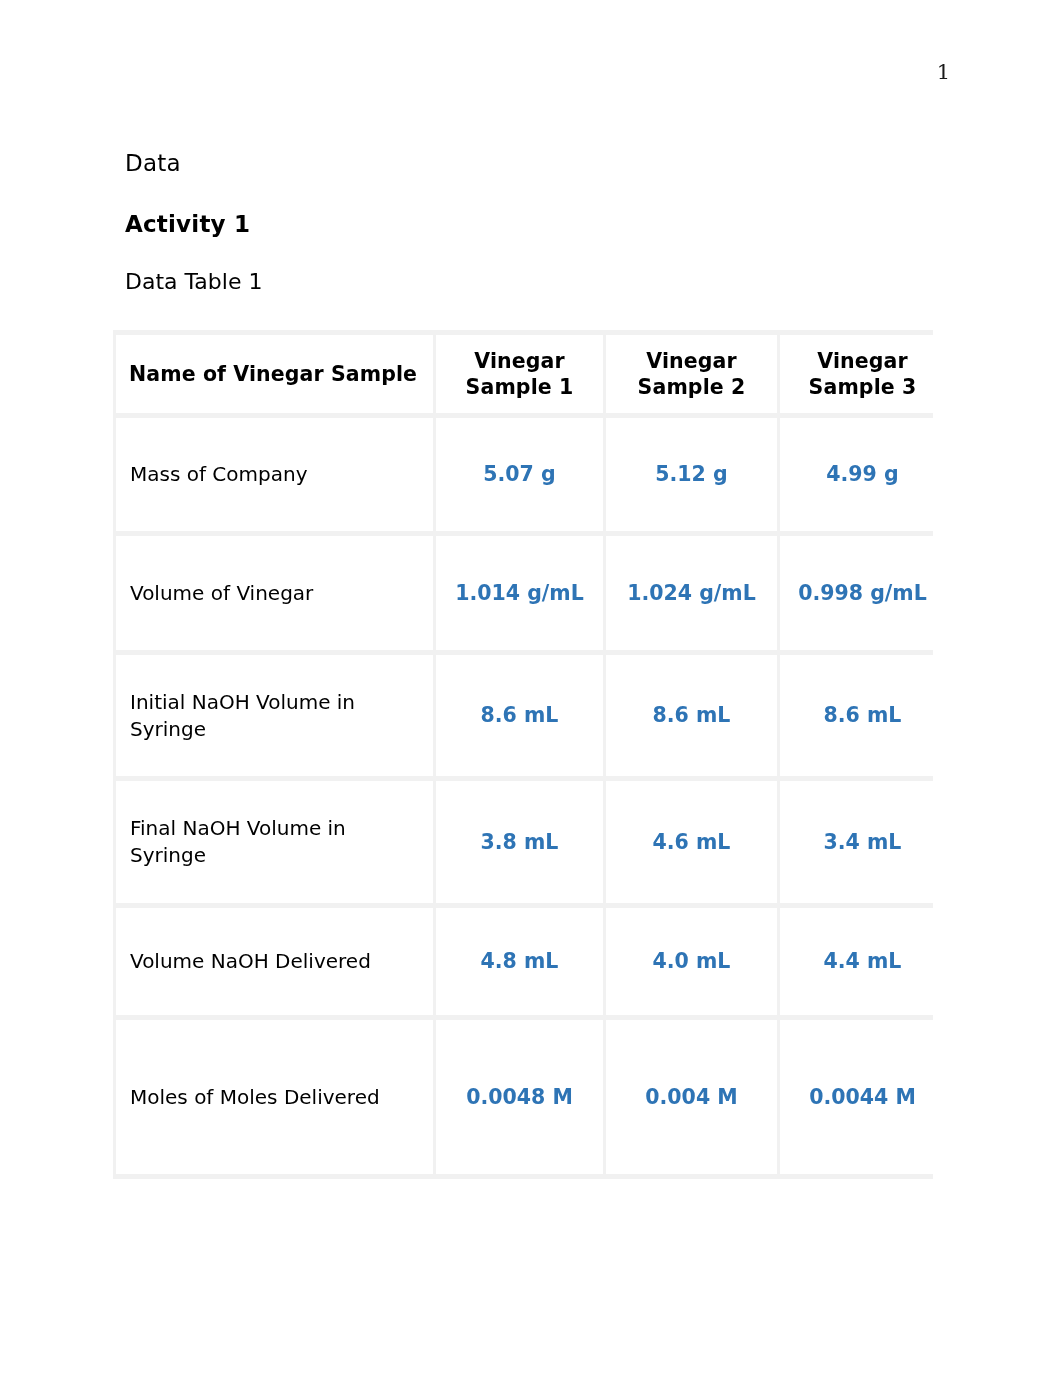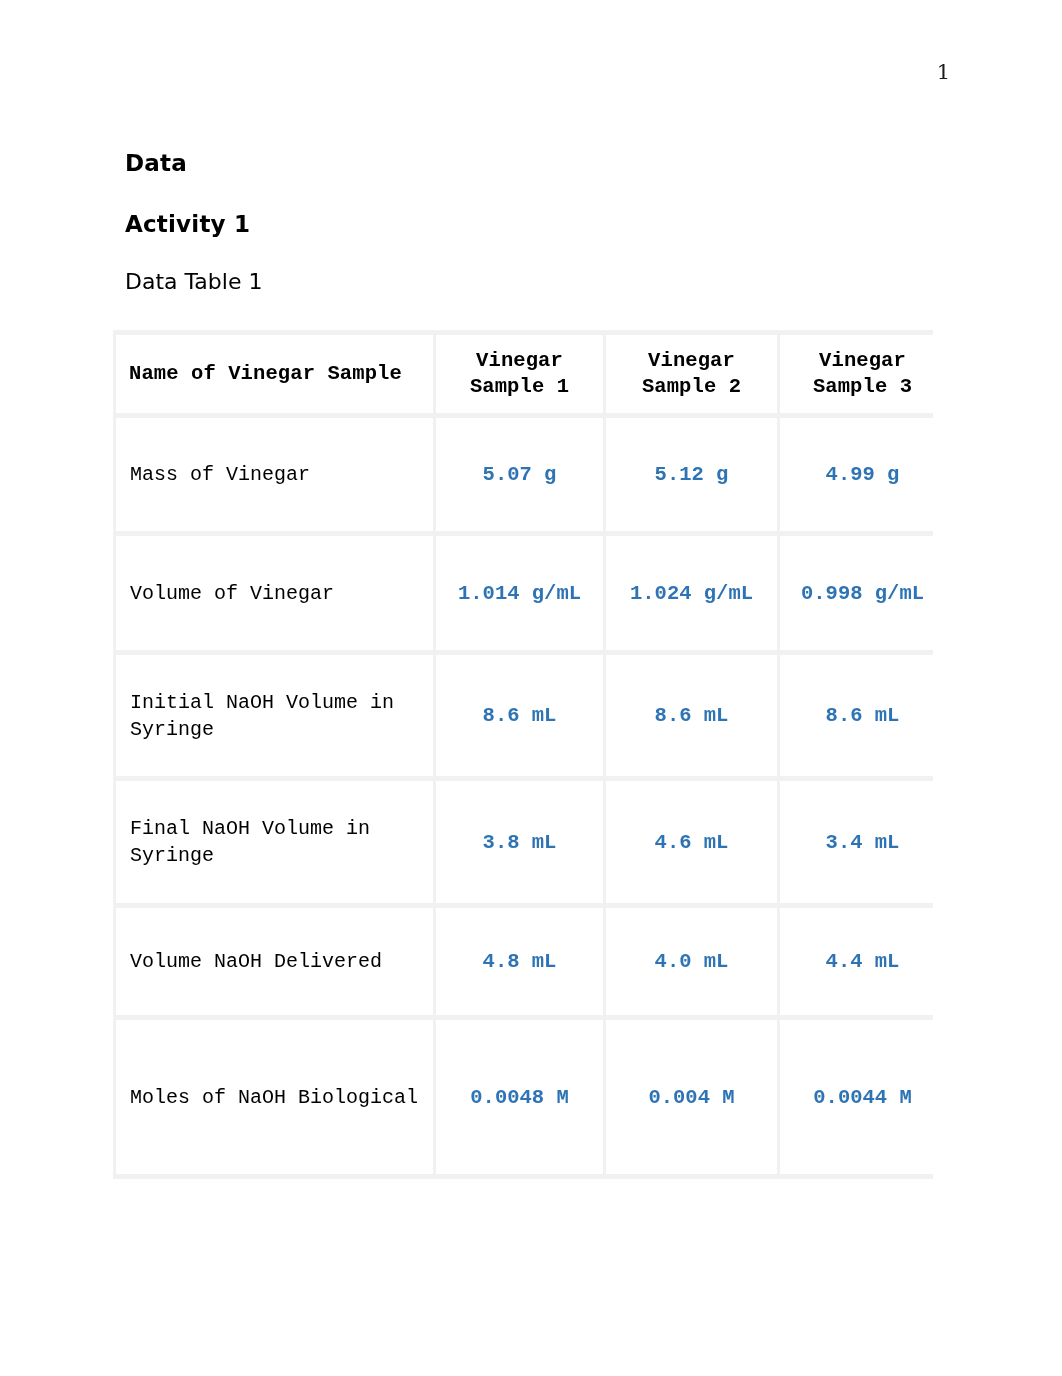--- a/index.html
+++ b/index.html
@@ -41,21 +41,21 @@
     left: 125px;
     top: 0;
     width: 812px;
   }
 
   .h-data {
     position: absolute;
     left: 0;
     top: 148px;
     font-size: 23px;
-    font-weight: bold;
+    font-weight: normal;
     line-height: 30px;
     letter-spacing: 0.2px;
   }
 
   .h-activity {
     position: absolute;
     left: 0;
     top: 209px;
     font-size: 23px;
     font-weight: bold;
@@ -82,21 +82,20 @@
     background: #f1f1f1;
     box-sizing: border-box;
   }
 
   table.data-table {
     width: 100%;
     height: 100%;
     border-collapse: separate;
     border-spacing: 3px 5px;
     table-layout: fixed;
-    font-family: Liberation Mono, monospace;
   }
 
   table.data-table td,
   table.data-table th {
     background: #ffffff;
     vertical-align: middle;
     padding: 0 14px;
     box-sizing: border-box;
   }
 
@@ -197,21 +196,21 @@
           <th>
             <span>Vinegar</span><br>
             <span>Sample 3</span>
           </th>
         </tr>
       </thead>
       <tbody>
 
         <tr class="r0">
           <td class="row-label">
-            <span>Mass of Vinegar</span>
+            <span>Mass of Company</span>
           </td>
           <td class="row-value">5.07 g</td>
           <td class="row-value">5.12 g</td>
           <td class="row-value">4.99 g</td>
         </tr>
 
         <tr class="r1">
           <td class="row-label">
             <span>Volume of Vinegar</span>
           </td>
@@ -244,21 +243,21 @@
           <td class="row-label">
             <span>Volume NaOH Delivered</span>
           </td>
           <td class="row-value">4.8 mL</td>
           <td class="row-value">4.0 mL</td>
           <td class="row-value">4.4 mL</td>
         </tr>
 
         <tr class="r5">
           <td class="row-label">
-            <span>Moles of NaOH Biological</span>
+            <span>Moles of Moles Delivered</span>
           </td>
           <td class="row-value">0.0048 M</td>
           <td class="row-value">0.004 M</td>
           <td class="row-value">0.0044 M</td>
         </tr>
 
       </tbody>
     </table>
   </div>
 

